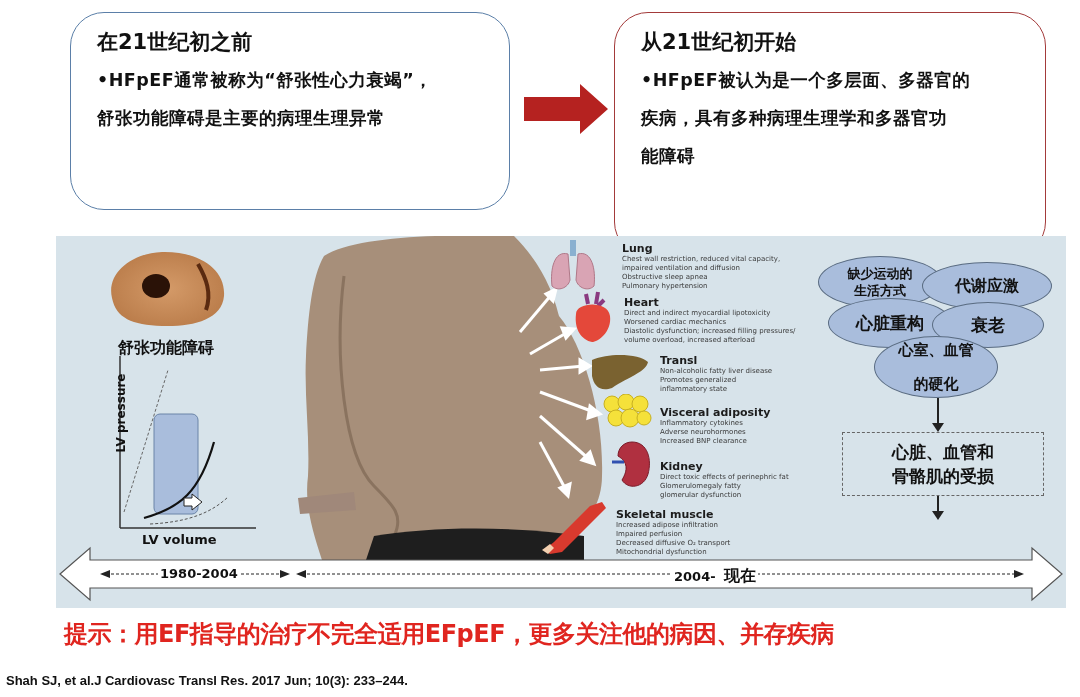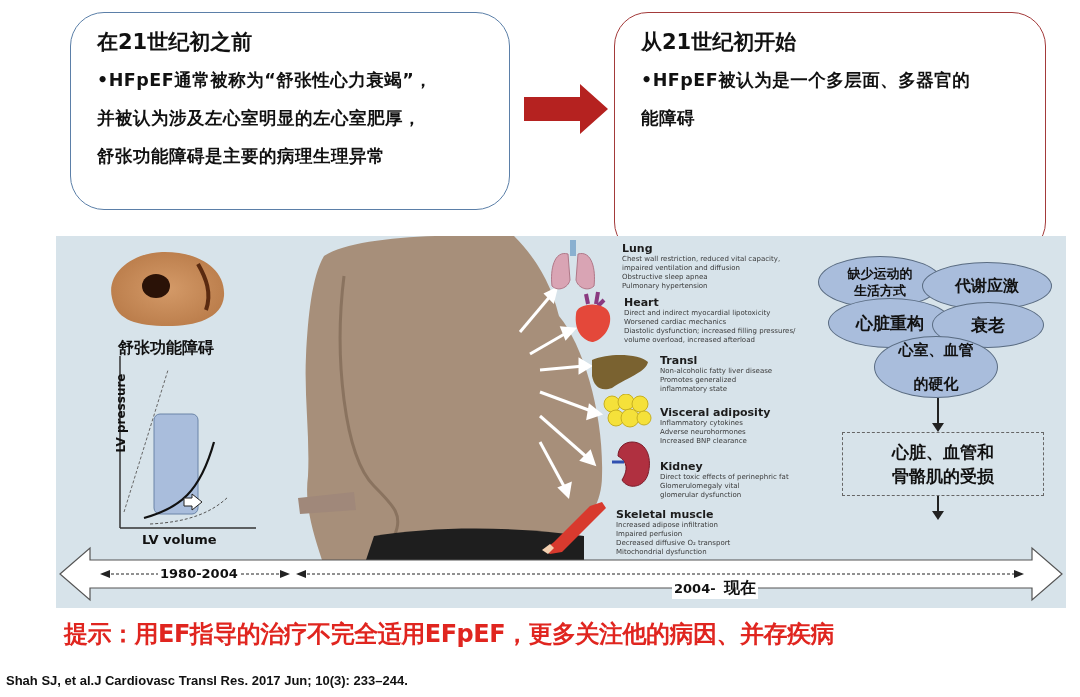--- a/index.html
+++ b/index.html
@@ -41,31 +41,31 @@
 
   .hint { position: absolute; left: 64px; top: 618px; font-size: 24px; font-weight: bold; color: #e0251f; white-space: nowrap; letter-spacing: -0.5px; }
   .citation { position: absolute; left: 6px; top: 673px; font-family: "Liberation Sans", sans-serif; font-size: 13px; font-weight: bold; color: #111; white-space: nowrap; }
 </style>
 </head>
 <body>
 
 <div class="box box-left">
   <div class="box-title">在21世纪初之前</div>
   <div class="box-line">•HFpEF通常被称为“舒张性心力衰竭”，</div>
-  <div class="box-line">并被认为涉及左心室明显的左心室肥厚，</div>
   <div class="box-line">舒张功能障碍是主要的病理生理异常</div>
 </div>
 
 <svg class="big-arrow" viewBox="0 0 84 50">
   <polygon points="0,13 56,13 56,0 84,25 56,50 56,37 0,37" fill="#b52220"></polygon>
 </svg>
 
 <div class="box box-right">
   <div class="box-title">从21世纪初开始</div>
   <div class="box-line">•HFpEF被认为是一个多层面、多器官的</div>
+  <div class="box-line">疾病，具有多种病理生理学和多器官功</div>
   <div class="box-line">能障碍</div>
 </div>
 
 <div class="panel">
 
   <svg class="heart-slice" viewBox="0 0 126 80">
     <defs>
       <radialGradient id="hs" cx="50%" cy="50%" r="60%">
         <stop offset="0%" stop-color="#d49a68"></stop>
         <stop offset="100%" stop-color="#b87a48"></stop>
@@ -163,21 +163,21 @@
   </div>
   <div class="organ-row" style="left:604px;top:170px">
     <div class="organ-name">Visceral adiposity</div>
     <div class="organ-desc">Inflammatory cytokines</div>
     <div class="organ-desc">Adverse neurohormones</div>
     <div class="organ-desc">Increased BNP clearance</div>
   </div>
   <div class="organ-row" style="left:604px;top:224px">
     <div class="organ-name">Kidney</div>
     <div class="organ-desc">Direct toxic effects of perinephric fat</div>
-    <div class="organ-desc">Glomerulomegaly vital</div>
+    <div class="organ-desc">Glomerulomegaly fatty</div>
     <div class="organ-desc">glomerular dysfunction</div>
   </div>
   <div class="organ-row" style="left:560px;top:272px">
     <div class="organ-name">Skeletal muscle</div>
     <div class="organ-desc">Increased adipose infiltration</div>
     <div class="organ-desc">Impaired perfusion</div>
     <div class="organ-desc">Decreased diffusive O₂ transport</div>
     <div class="organ-desc">Mitochondrial dysfunction</div>
   </div>
 
@@ -208,21 +208,21 @@
   <svg class="timeline" viewBox="0 0 1010 60" preserveAspectRatio="none">
     <polygon points="4,30 34,4 34,16 976,16 976,4 1006,30 976,56 976,44 34,44 34,56" fill="#fff" stroke="#555" stroke-width="1.2"></polygon>
     <line x1="50" y1="30" x2="228" y2="30" stroke="#222" stroke-width="1" stroke-dasharray="3,2"></line>
     <polygon points="44,30 54,26 54,34" fill="#222"></polygon>
     <polygon points="234,30 224,26 224,34" fill="#222"></polygon>
     <line x1="246" y1="30" x2="962" y2="30" stroke="#222" stroke-width="1" stroke-dasharray="3,2"></line>
     <polygon points="240,30 250,26 250,34" fill="#222"></polygon>
     <polygon points="968,30 958,26 958,34" fill="#222"></polygon>
   </svg>
   <div class="tl-label" style="left:102px;top:330px;">1980-2004</div>
-  <div class="tl-label" style="left:616px;top:342px;">
+  <div class="tl-label" style="left:616px;top:330px;">
     <span>2004-</span>
     <span style="font-size:16px;margin-left:4px;">现在</span>
   </div>
 </div>
 
 <div class="hint">提示：用EF指导的治疗不完全适用EFpEF，更多关注他的病因、并存疾病</div>
 
 <div class="citation">Shah SJ, et al.J Cardiovasc Transl Res. 2017 Jun; 10(3): 233–244.</div>
 
 </body></html>

